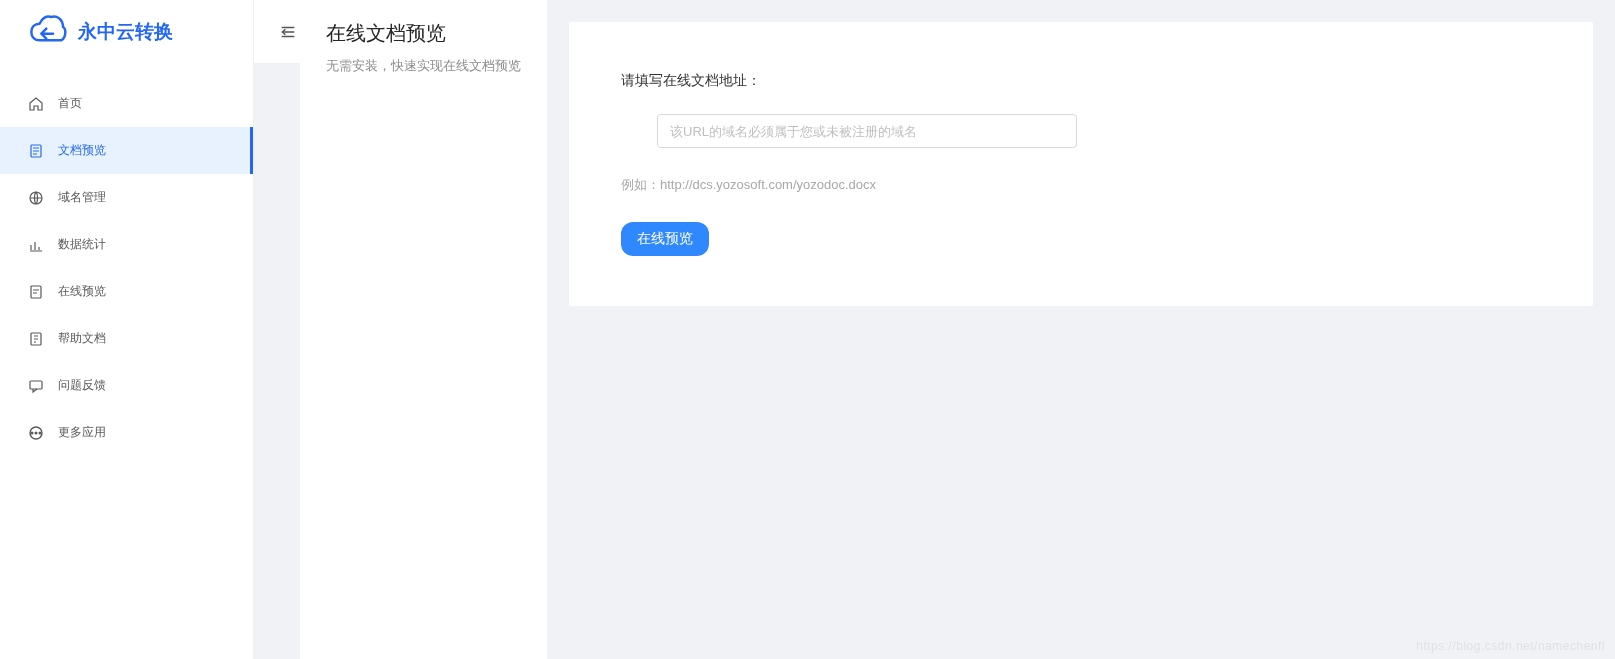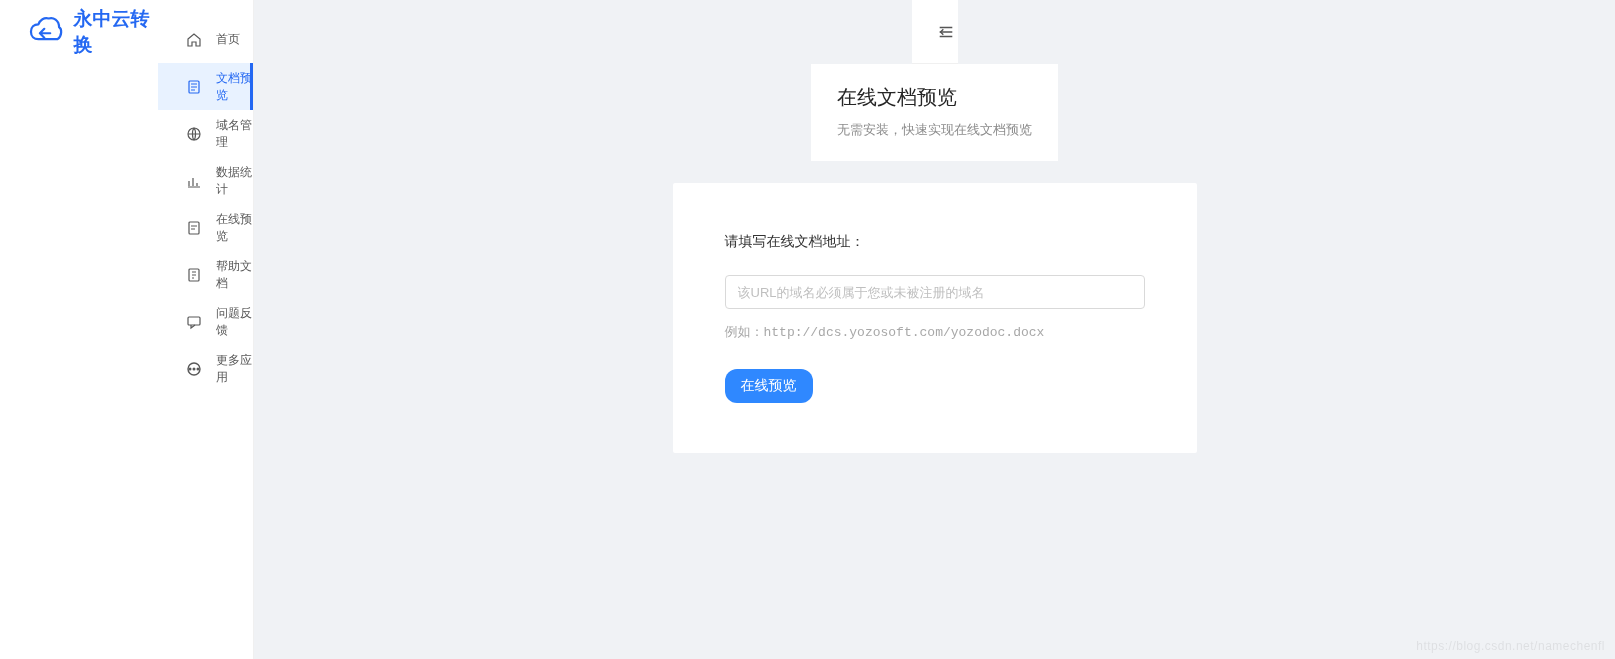--- a/index.html
+++ b/index.html
@@ -17,21 +17,21 @@
       position: relative;
     }
     .layout {
       display: flex;
       height: 100%;
     }
     .sidebar {
       width: 254px;
       background: #fff;
       display: flex;
-      flex-direction: row;
+      flex-direction: column;
       border-right: 1px solid #f0f0f0;
     }
     .logo {
       height: 64px;
       display: flex;
       align-items: center;
       padding-left: 28px;
       gap: 10px;
     }
     .logo-icon {
@@ -80,23 +80,21 @@
       align-items: center;
       justify-content: center;
     }
     .nav-icon svg {
       width: 16px;
       height: 16px;
     }
     .main {
       flex: 1;
       display: flex;
-      flex-direction: column;
       min-width: 0;
-      align-items: center;
     }
     .topbar {
       height: 64px;
       background: #fff;
       display: flex;
       align-items: center;
       padding-left: 22px;
       border-bottom: 1px solid #f0f0f0;
     }
     .collapse-btn {
@@ -138,29 +136,29 @@
     }
     .input-text {
       width: 420px;
       height: 34px;
       border: 1px solid #d9d9d9;
       border-radius: 4px;
       padding: 0 12px;
       font-size: 13px;
       color: #333;
       outline: none;
+      margin-left: 36px;
     }
     .input-text::placeholder {
       color: #bfbfbf;
     }
     .hint {
       font-size: 13px;
       color: #a8a8a8;
-      margin-top: 14px;
-      font-family: Liberation Mono, monospace;
+      margin-top: 28px;
     }
     .btn-primary {
       margin-top: 28px;
       background: #2f88ff;
       color: #fff;
       border: none;
       border-radius: 12px;
       padding: 8px 16px;
       font-size: 14px;
       cursor: pointer;

